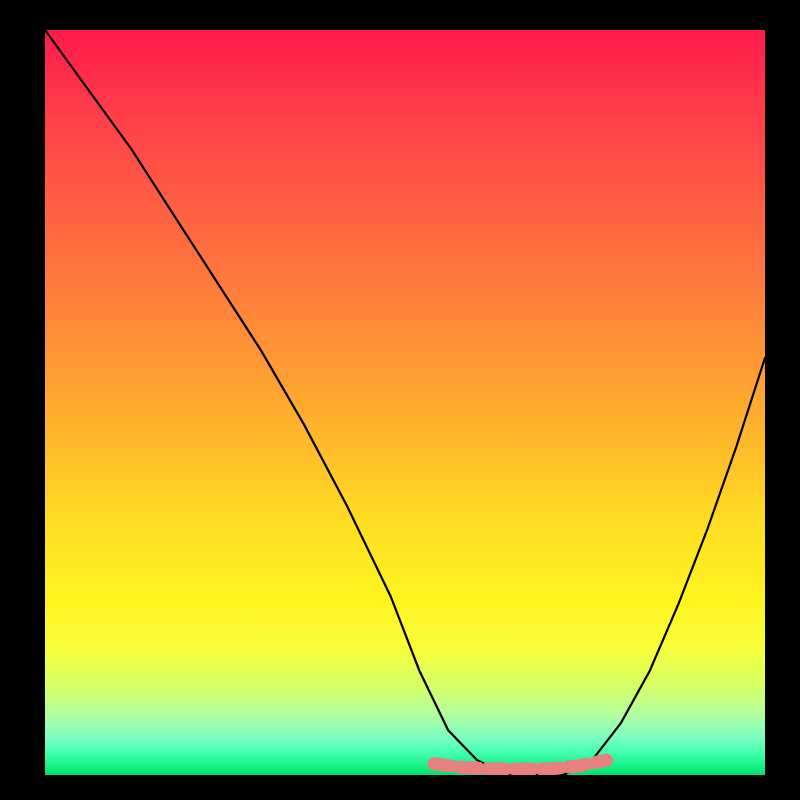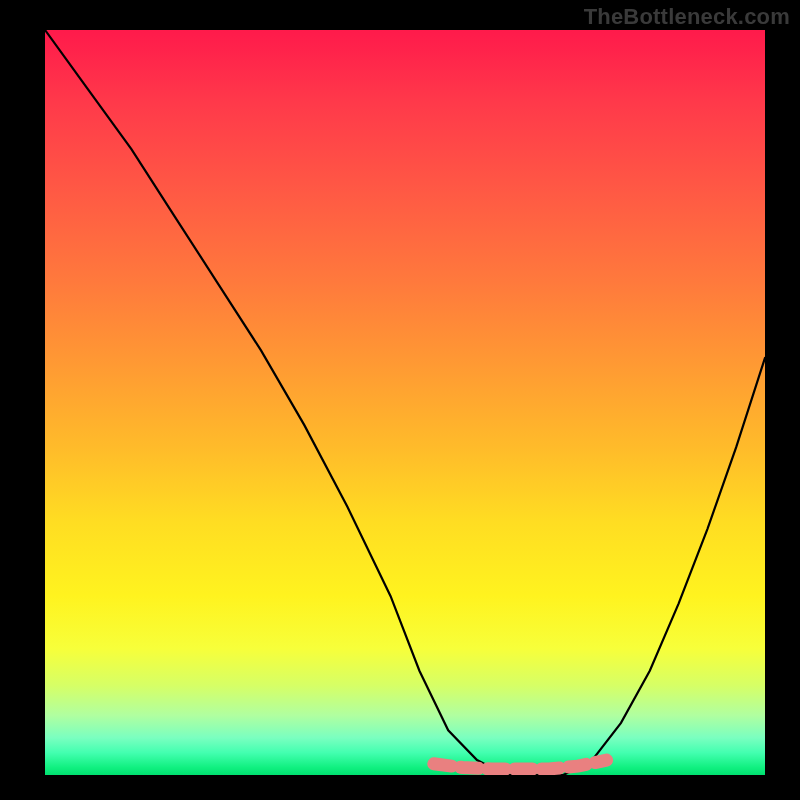--- a/index.html
+++ b/index.html
@@ -61,21 +61,20 @@
     inset: 0;
     width: 100%;
     height: 100%;
   }
 </style>
 </head>
 <body>
 
 <div class="frame">
 
-  <div class="watermark">TheBottleneck.com</div>
 
   <div class="plot-area">
     <div class="gradient"></div>
 
     <svg class="curve" viewBox="0 0 720 745" preserveAspectRatio="none">
       <path fill="none" stroke="#000" stroke-width="2.2" stroke-linecap="round" d="M0.0 0.0 L43.2 59.6 L86.4 119.2 L129.6 186.3 L172.8 253.3 L216.0 320.4 L259.2 394.9 L302.4 476.8 L345.6 566.2 L374.4 640.7 L403.2 700.3 L432.0 730.1 L460.8 745.0 L489.6 745.0 L518.4 745.0 L547.2 730.1 L576.0 692.9 L604.8 640.7 L633.6 573.6 L662.4 499.1 L691.2 417.2 L720.0 327.8"></path>
       <path fill="none" stroke="#e98080" stroke-width="13" stroke-linecap="round" stroke-dasharray="18 9" d="M388.8 733.8 L417.6 737.5 L446.4 739.0 L475.2 739.0 L504.0 739.0 L532.8 736.1 L561.6 730.1"></path>
     </svg>
   </div>
 

